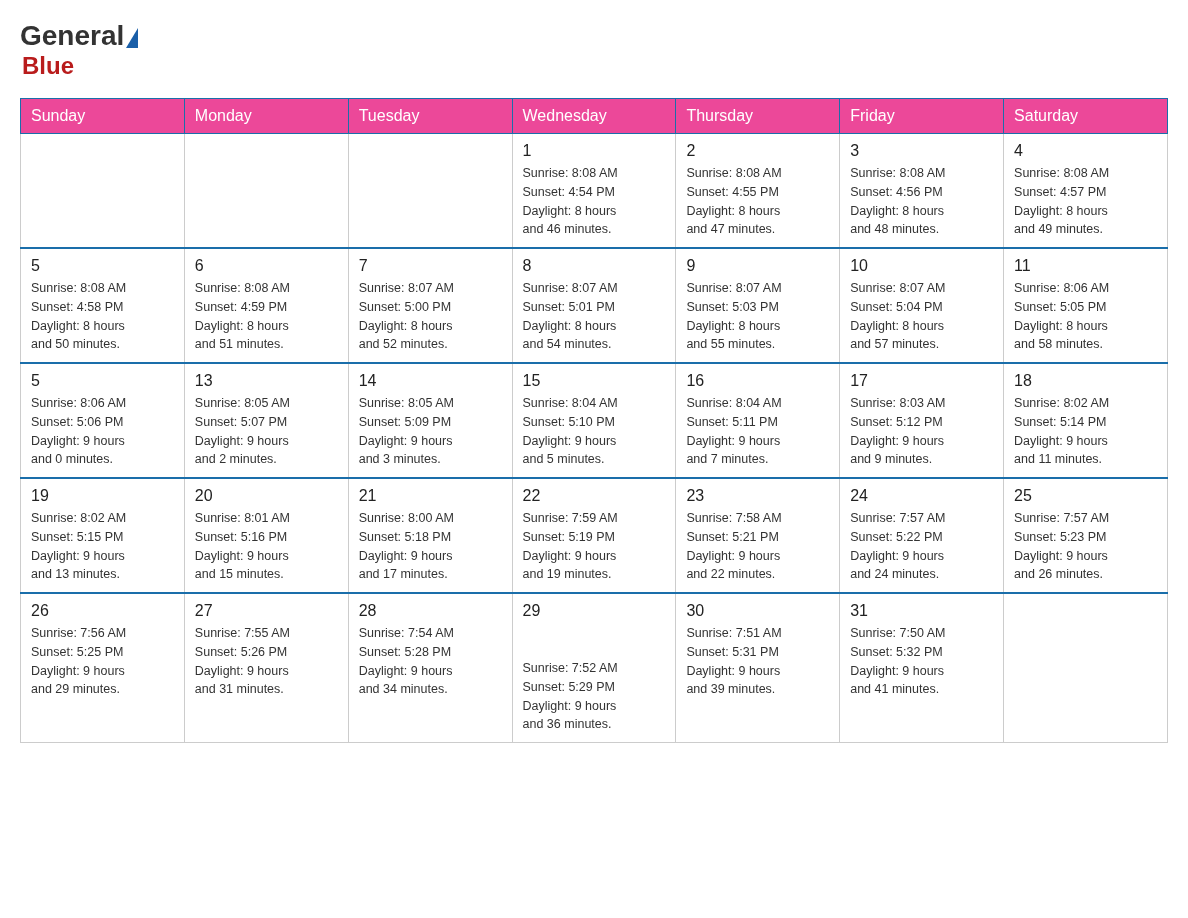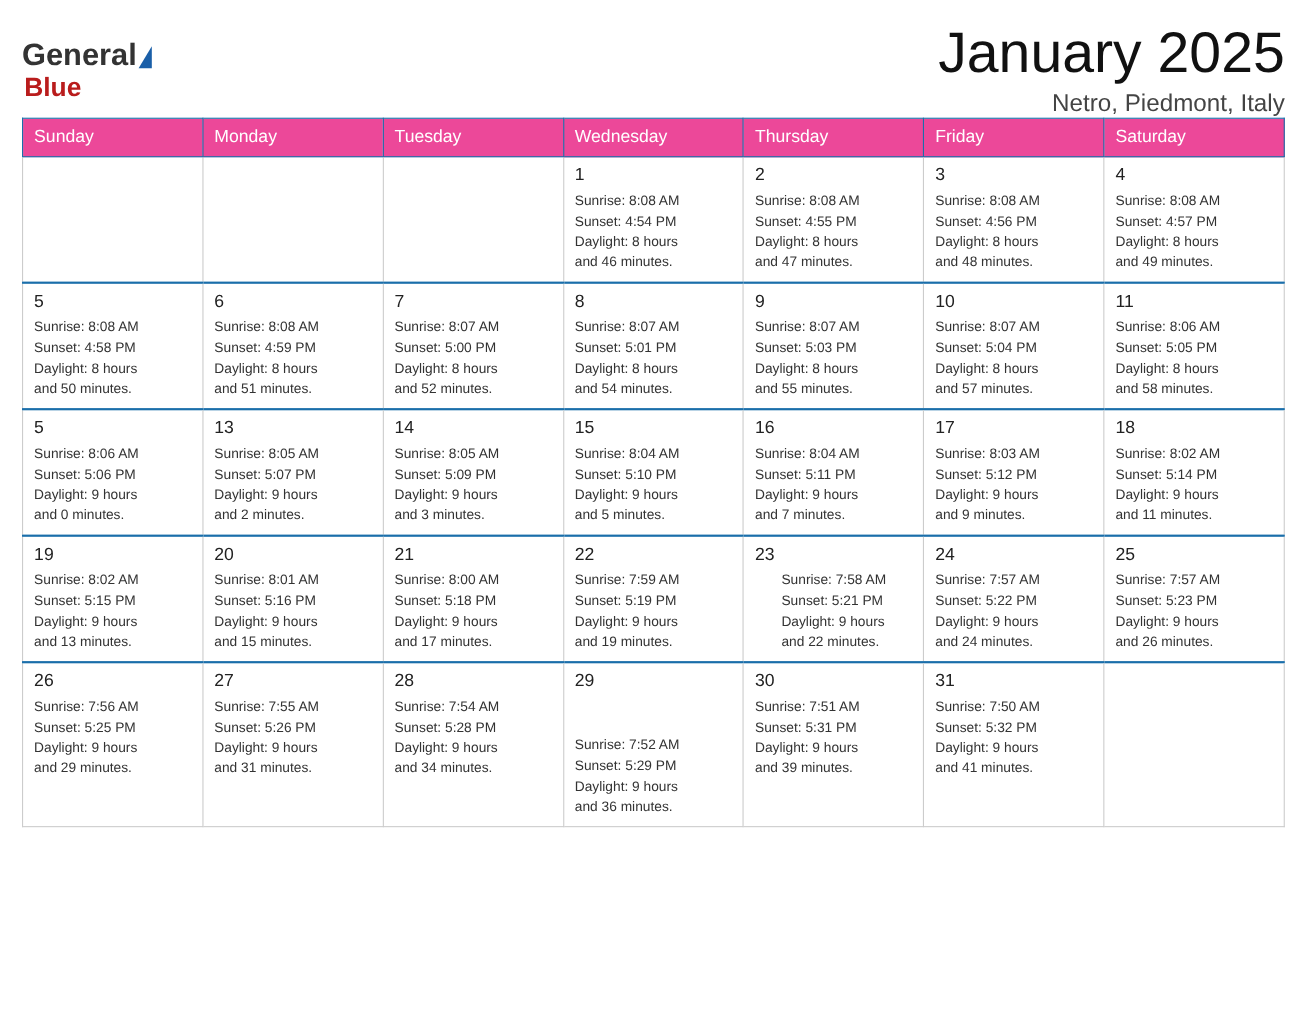--- a/index.html
+++ b/index.html
@@ -6,21 +6,22 @@
     body {
       font-family: Arial, sans-serif;
       background: #fff;
       padding: 20px;
       width: 1188px;
       min-height: 918px;
     }
     .header {
       display: flex;
       justify-content: space-between;
-      align-items: center;
+      align-items: flex-end;
+      margin-bottom: 18px;
     }
     .logo {
       display: flex;
       flex-direction: column;
       align-items: flex-start;
     }
     .logo-text {
       display: flex;
       align-items: center;
     }
@@ -100,24 +101,20 @@
 </head>
 <body>
 
 <div class="header">
   <div class="logo">
     <div class="logo-text">
       <span class="logo-general">General</span>
       <span class="logo-triangle"></span>
     </div>
     <span class="logo-blue">Blue</span>
-  </div>
-  <div class="title-section">
-    <div class="calendar-title">January 2025</div>
-    <div class="calendar-subtitle">Netro, Piedmont, Italy</div>
   </div>
 </div>
 
 <table class="calendar">
   <thead>
     <tr>
     <th>Sunday</th>
         <th>Monday</th>
         <th>Tuesday</th>
         <th>Wednesday</th>
@@ -286,21 +283,21 @@
         </td>
         <td>
           <span class="day-number">22</span>
           <div class="day-info" style="white-space: pre-line;">Sunrise: 7:59 AM
 Sunset: 5:19 PM
 Daylight: 9 hours
 and 19 minutes.</div>
         </td>
         <td>
           <span class="day-number">23</span>
-          <div class="day-info" style="white-space: pre-line; margin-left: 24px;">Sunrise: 7:58 AM
+          <div class="day-info" style="white-space: pre-line;">Sunrise: 7:58 AM
 Sunset: 5:21 PM
 Daylight: 9 hours
 and 22 minutes.</div>
         </td>
         <td>
           <span class="day-number">24</span>
           <div class="day-info" style="white-space: pre-line;">Sunrise: 7:57 AM
 Sunset: 5:22 PM
 Daylight: 9 hours
 and 24 minutes.</div>

